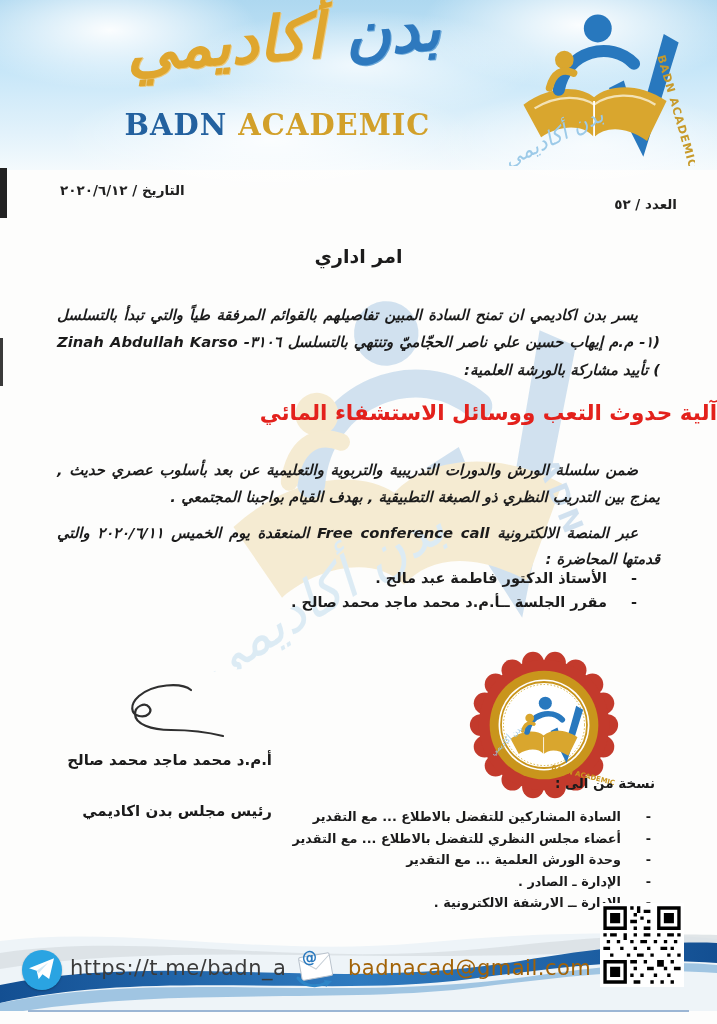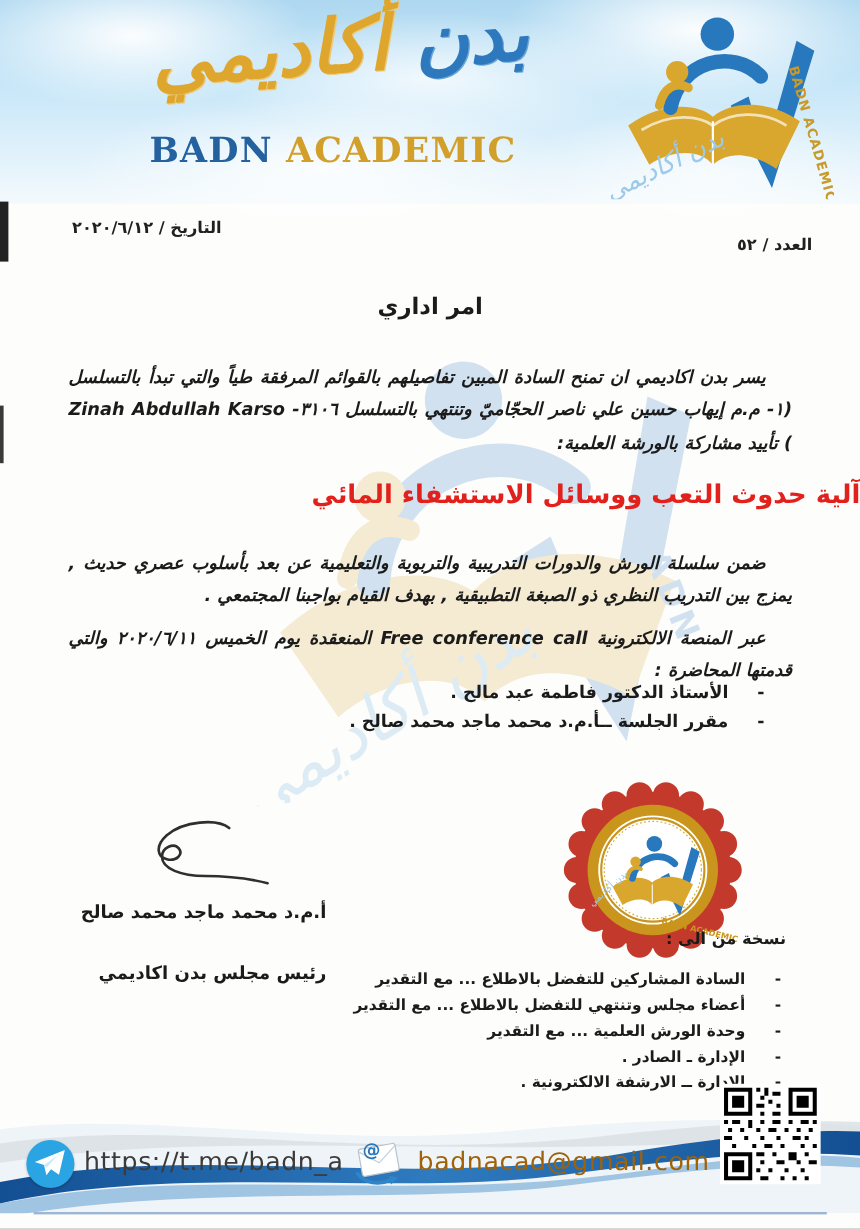--- a/index.html
+++ b/index.html
@@ -181,21 +181,21 @@
 
   <svg class="sig" viewBox="0 0 150 72">
     <path d="M96 10 C86 2 58 4 44 16 C34 25 36 34 44 36 C52 38 58 32 54 27 C50 22 40 26 40 34 C40 44 56 50 76 50 C96 50 112 52 128 56" stroke="#2f2f2f" stroke-width="2.2" fill="none" stroke-linecap="round"></path>
   </svg>
   <div class="sig-name">أ.م.د محمد ماجد محمد صالح</div>
   <div class="sig-role">رئيس مجلس بدن اكاديمي</div>
 
   <div class="dist-h">نسخة من الى :</div>
   <div class="dist">
     <div class="dash-item">السادة المشاركين للتفضل بالاطلاع ... مع التقدير</div>
-    <div class="dash-item">أعضاء مجلس وتنتهي للتفضل بالاطلاع ... مع التقدير</div>
+    <div class="dash-item">أعضاء مجلس النظري للتفضل بالاطلاع ... مع التقدير</div>
     <div class="dash-item">وحدة الورش العلمية ... مع التقدير</div>
     <div class="dash-item">الإدارة ـ الصادر .</div>
     <div class="dash-item">الإدارة ــ الارشفة الالكترونية .</div>
   </div>
 
   <svg class="wave" viewBox="0 0 717 88" preserveAspectRatio="none">
     <defs>
       <linearGradient id="fg" x1="0" y1="0" x2="1" y2="0">
         <stop offset="0" stop-color="#134F92"></stop>
           <stop offset=".5" stop-color="#2F7BC0"></stop>

